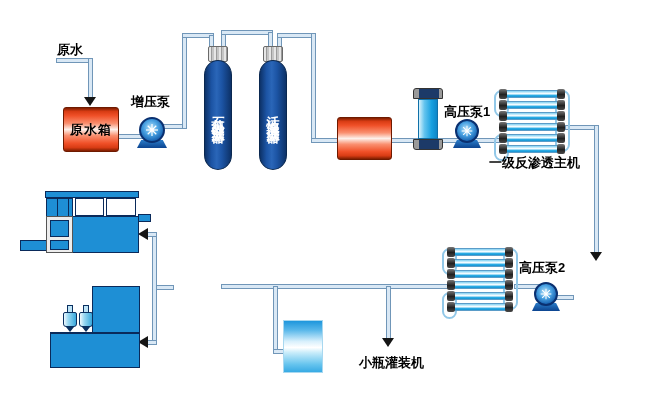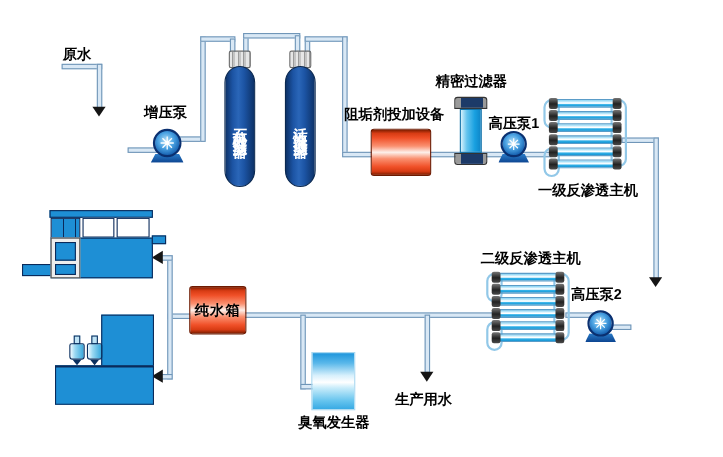--- a/index.html
+++ b/index.html
@@ -101,24 +101,24 @@
   <div class="pipe" style="left:386px;top:286px;width:5px;height:53px;"></div>
   <div class="arrow-down" style="left:382px;top:338px;"></div>
 
   <div class="pipe" style="left:152px;top:285px;width:22px;height:5px;"></div>
   <div class="pipe" style="left:152px;top:232px;width:5px;height:113px;"></div>
   <div class="pipe" style="left:146px;top:232px;width:11px;height:5px;"></div>
   <div class="arrow-left" style="left:138px;top:228px;"></div>
   <div class="pipe" style="left:146px;top:340px;width:11px;height:5px;"></div>
   <div class="arrow-left" style="left:138px;top:336px;"></div>
 
+  <div class="tank" style="left:63px;top:107px;width:54px;height:43px;">
+    <span>原水箱</span>
+  </div>
   <div class="tank" style="left:337px;top:117px;width:53px;height:41px;"></div>
-  <div class="tank" style="left:172px;top:260px;width:50px;height:42px;">
-    <span>纯水箱</span>
-  </div>
 
   <div class="vfilter" style="left:204px;top:46px;width:28px;height:124px;">
     <div class="fcap" style="left:4px;top:0;width:20px;height:16px;"></div>
     <div class="fbody" style="left:0;top:14px;width:28px;height:110px;">
       <span class="vtext">石英砂过滤器</span>
     </div>
   </div>
   <div class="vfilter" style="left:259px;top:46px;width:28px;height:124px;">
     <div class="fcap" style="left:4px;top:0;width:20px;height:16px;"></div>
     <div class="fbody" style="left:0;top:14px;width:28px;height:110px;">
@@ -244,22 +244,18 @@
       <div class="neck"></div>
         <div class="bbody"></div>
         <div class="spout"></div>
     </div>
   </div>
 
   <div class="ozone" style="left:283px;top:320px;width:40px;height:53px;"></div>
 
   <div class="lbl" style="left:57px;top:41px;">原水</div>
   <div class="lbl" style="left:131px;top:93px;">增压泵</div>
-  <div class="lbl" style="left:313px;top:95px;">阻垢剂投加设备</div>
-  <div class="lbl" style="left:396px;top:65px;">精密过滤器</div>
   <div class="lbl" style="left:444px;top:103px;">高压泵1</div>
-  <div class="lbl" style="left:489px;top:164px;">一级反渗透主机</div>
-  <div class="lbl" style="left:437px;top:226px;">二级反渗透主机</div>
+  <div class="lbl" style="left:489px;top:154px;">一级反渗透主机</div>
   <div class="lbl" style="left:519px;top:259px;">高压泵2</div>
-  <div class="lbl" style="left:271px;top:375px;">臭氧发生器</div>
-  <div class="lbl" style="left:359px;top:354px;">生产用水</div>
+  <div class="lbl" style="left:359px;top:354px;">小瓶灌装机</div>
 
 </div>
 
 </body></html>

